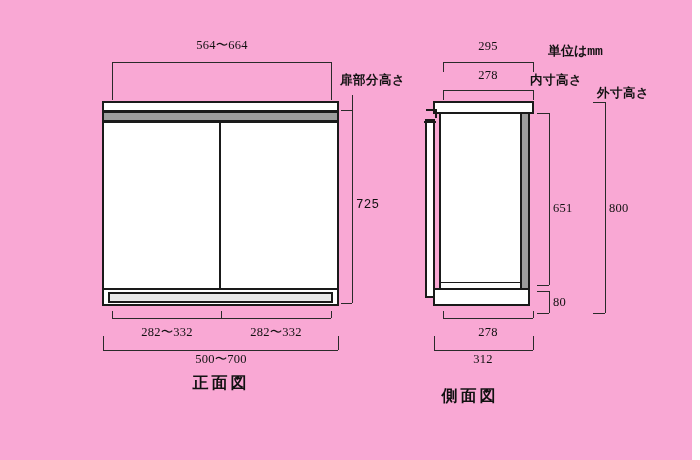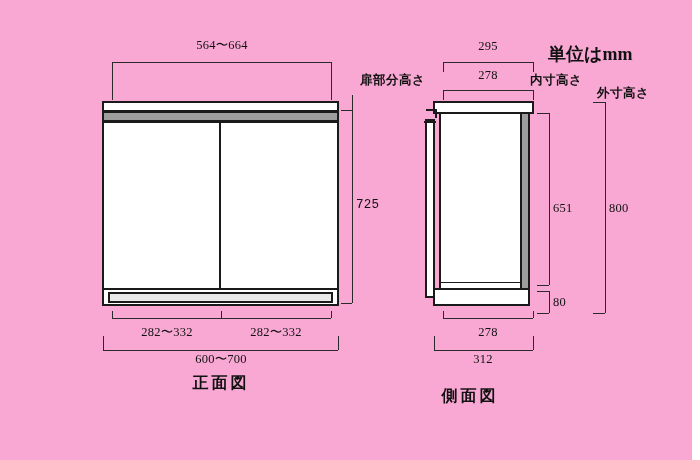--- a/index.html
+++ b/index.html
@@ -57,22 +57,22 @@
     font-weight: 700;
     letter-spacing: 3px;
   }
   .jp-note {
     font-family: "DejaVu Sans", "Liberation Sans", sans-serif;
     font-size: 14.5px;
     font-weight: 700;
     letter-spacing: 0px;
   }
   .jp-unit {
-    font-family: Liberation Serif, serif;
-    font-size: 18px;
+    font-family: Liberation Mono, monospace;
+    font-size: 13px;
     font-weight: 700;
   }
   .ctr { transform: translateX(-50%); }
 </style>
 </head>
 <body>
 
 <div id="stage">
 
   <svg class="drawing" viewBox="0 0 700 460">
@@ -181,29 +181,29 @@
       <g class="dim">
         <line x1="434" y1="350" x2="533" y2="350"></line>
         <line x1="434" y1="336" x2="434" y2="350"></line>
         <line x1="533" y1="336" x2="533" y2="350"></line>
       </g>
     </g>
   </svg>
 
   <div class="t num ctr" style="left:222px; top:39px;">564〜664</div>
 
-  <div class="t jp" style="left:340px; top:74px;margin-left:20px;">扉部分高さ</div>
+  <div class="t jp" style="left:340px; top:74px;">扉部分高さ</div>
 
   <div class="t num" style="left:356px; top:199px;font-family:Liberation Mono, monospace;">725</div>
 
   <div class="t num ctr" style="left:167px; top:326px;">282〜332</div>
 
   <div class="t num ctr" style="left:276px; top:326px;">282〜332</div>
 
-  <div class="t num ctr" style="left:221px; top:353px;">600〜700</div>
+  <div class="t num ctr" style="left:221px; top:353px;">500〜700</div>
 
   <div class="t jp-title ctr" style="left:221px; top:375px;">正面図</div>
 
   <div class="t num ctr" style="left:488px; top:40px;">295</div>
 
   <div class="t num ctr" style="left:488px; top:69px;">278</div>
 
   <div class="t jp-unit" style="left:548px; top:45px;">単位はmm</div>
 
   <div class="t jp" style="left:530px; top:74px;text-align:right;">内寸高さ</div>

